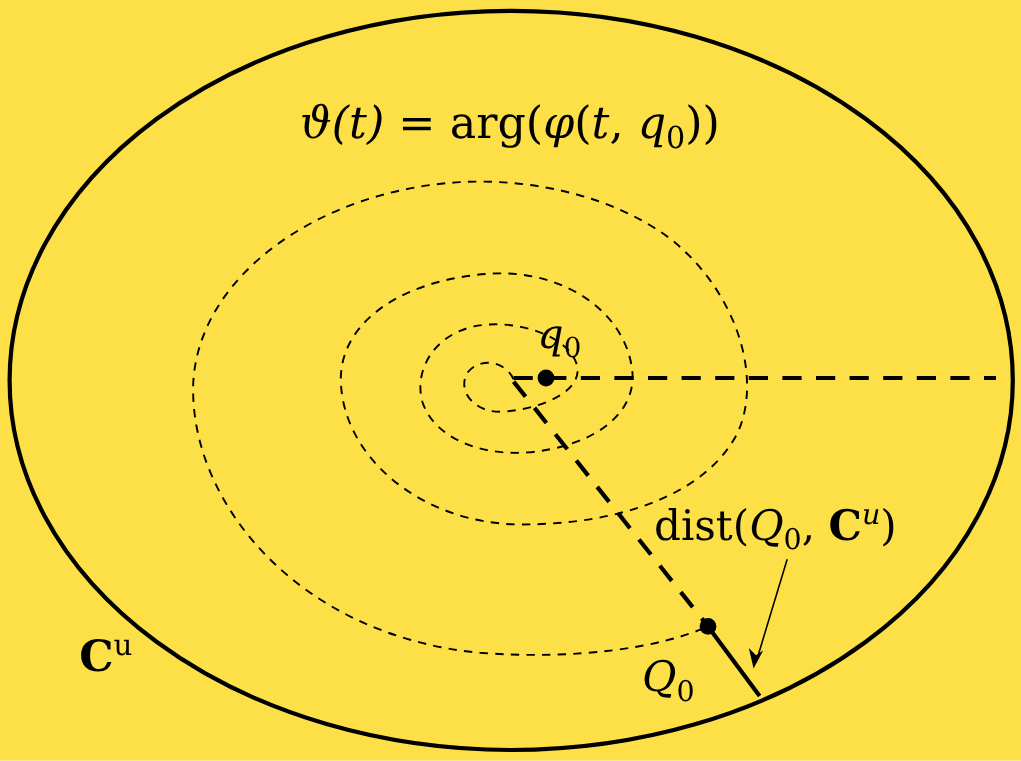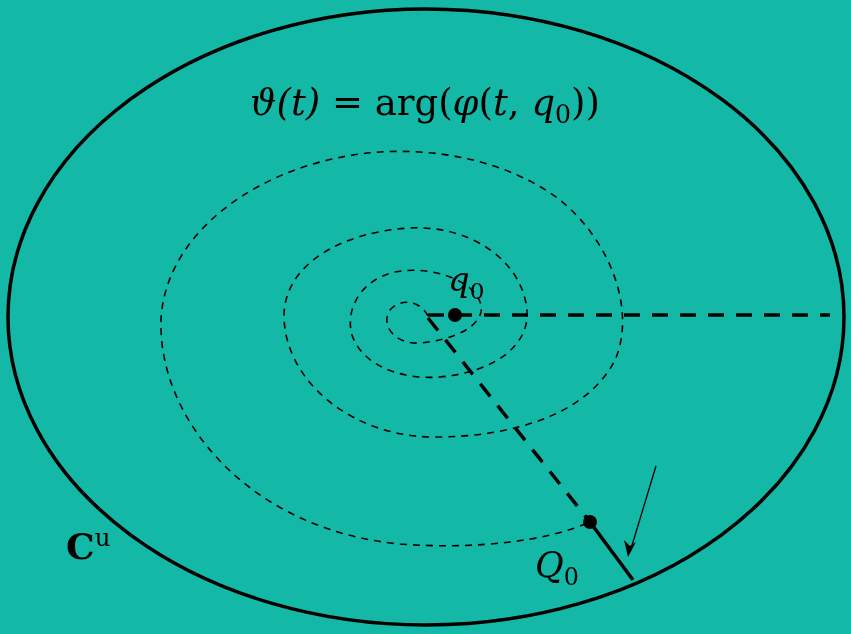--- a/index.html
+++ b/index.html
@@ -1,16 +1,16 @@
 <!DOCTYPE html>
 <html><head>
 <meta charset="utf-8">
 <style>
   html, body { margin: 0; padding: 0; background: #ffffff; }
-  #canvas { position: relative; width: 851px; height: 634px; overflow: hidden; background: #14b8a6; }
+  #canvas { position: relative; width: 851px; height: 634px; overflow: hidden; background: #fde047; }
   svg { position: absolute; left: 0; top: 0; }
   .lbl { position: absolute; font-family: "DejaVu Serif", "Liberation Serif", serif; color: #000; white-space: nowrap; line-height: 1; }
   .it { font-style: italic; }
   .bf { font-weight: bold; font-style: normal; }
   sub, sup { font-size: 0.68em; }
 </style>
 </head>
 <body>
 
 <div id="canvas">
@@ -50,20 +50,23 @@
   </svg>
 
   <div class="lbl" style="left:250px; top:84px; font-size:37px;">
     <span class="it">ϑ</span><span class="it">(t)</span><span> = </span><span>arg</span><span>(</span><span class="it">φ</span><span>(</span><span class="it">t</span><span>, </span><span class="it">q</span><sub>0</sub><span>))</span>
   </div>
 
   <div class="lbl" style="left:448px; top:262px; font-size:34px;">
     <span class="it">q</span><sub>0</sub>
   </div>
 
+  <div class="lbl" style="left:545px; top:418px; font-size:35px;">
+    <span>dist</span><span>(</span><span class="it">Q</span><sub>0</sub><span>, </span><span class="bf">C</span><sup class="it">u</sup><span>)</span>
+  </div>
 
   <div class="lbl" style="left:535px; top:548px; font-size:35px;">
     <span class="it">Q</span><sub>0</sub>
   </div>
 
   <div class="lbl" style="left:46px; top:526px; font-size:36px;margin-left:20px;">
     <span class="bf">C</span><sup>u</sup>
   </div>
 </div>
 

